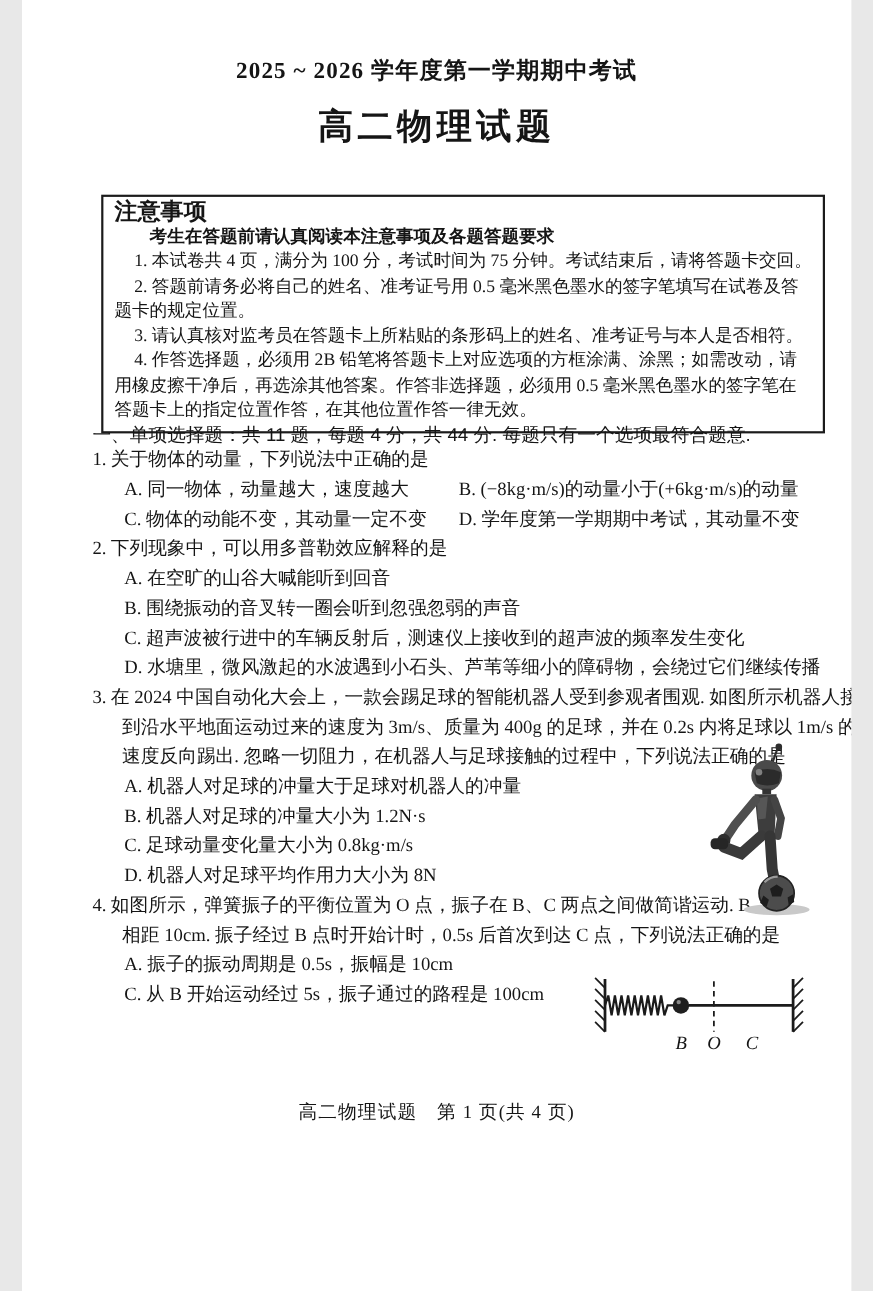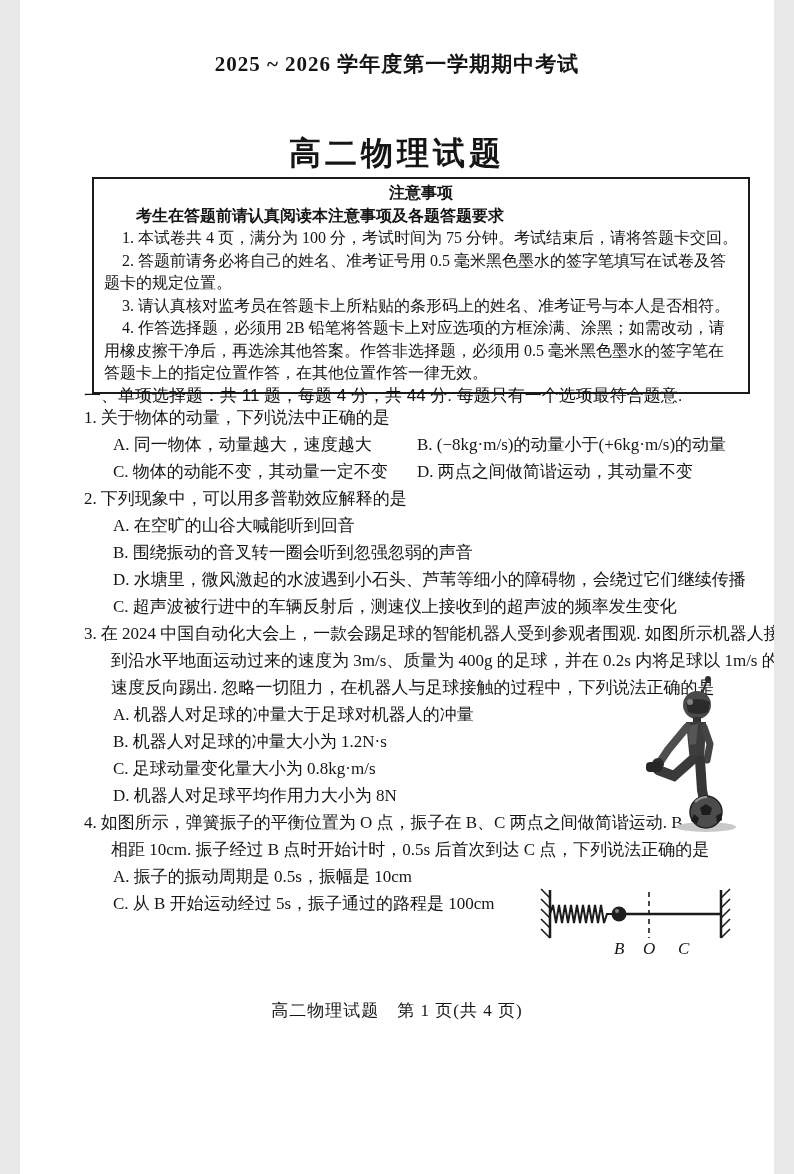--- a/index.html
+++ b/index.html
@@ -7,30 +7,30 @@
     position:relative;width:754px;height:1174px;background:#ffffff;
     font-family:"Liberation Serif","DejaVu Serif",serif;color:#151515;
     overflow:hidden;margin:0 auto;
   }
   .session-title{
     position:absolute;top:50px;left:0;width:100%;text-align:center;
     font-size:21px;font-weight:600;letter-spacing:1px;
   }
   .main-title{
     position:absolute;top:93px;left:0;width:100%;text-align:center;
-    font-size:32px;font-weight:bold;letter-spacing:4px;margin-top:39px;
+    font-size:32px;font-weight:bold;letter-spacing:4px;
   }
   .notice-box{
     position:absolute;left:72px;top:177px;width:634px;
     border:2px solid #1b1b1b;padding:3px 10px 7px 10px;
     font-size:16px;line-height:22.5px;
   }
   .notice-header{
-    text-align:center;font-family:"Liberation Sans","DejaVu Sans",sans-serif;
-    font-weight:bold;font-size:16px;line-height:22px;
+    font-family:"Liberation Sans","DejaVu Sans",sans-serif;
+    font-weight:bold;font-size:21px;line-height:22px;
   }
   .notice-intro{
     font-family:"Liberation Sans","DejaVu Sans",sans-serif;
     font-weight:bold;font-size:16px;line-height:23px;margin-left:32px;
   }
   .notice-item{text-indent:18px;}
   .section-header{
     position:absolute;left:64px;top:385px;width:700px;
     font-family:"Liberation Sans","DejaVu Sans",sans-serif;
     font-weight:normal;font-size:17px;line-height:22px;
@@ -74,33 +74,33 @@
   <div class="questions">
 
     <div class="question">
       <div class="stem">
         <span class="qnum">1.</span><span>关于物体的动量，下列说法中正确的是</span>
       </div>
       <div class="options two-col">
         <div class="opt">A. 同一物体，动量越大，速度越大</div>
         <div class="opt">B. (−8kg·m/s)的动量小于(+6kg·m/s)的动量</div>
         <div class="opt">C. 物体的动能不变，其动量一定不变</div>
-        <div class="opt">D. 两点之间做简谐运动，其动量不变</div>
+        <div class="opt">D. 学年度第一学期期中考试，其动量不变</div>
       </div>
     </div>
 
     <div class="question">
       <div class="stem">
         <span class="qnum">2.</span><span>下列现象中，可以用多普勒效应解释的是</span>
       </div>
       <div class="options">
         <div class="opt">A. 在空旷的山谷大喊能听到回音</div>
         <div class="opt">B. 围绕振动的音叉转一圈会听到忽强忽弱的声音</div>
+        <div class="opt">C. 超声波被行进中的车辆反射后，测速仪上接收到的超声波的频率发生变化</div>
         <div class="opt">D. 水塘里，微风激起的水波遇到小石头、芦苇等细小的障碍物，会绕过它们继续传播</div>
-        <div class="opt">C. 超声波被行进中的车辆反射后，测速仪上接收到的超声波的频率发生变化</div>
       </div>
     </div>
 
     <div class="question">
       <div class="stem">
         <span class="qnum">3.</span><span>在 2024 中国自动化大会上，一款会踢足球的智能机器人受到参观者围观. 如图所示机器人接到沿水平地面运动过来的速度为 3m/s、质量为 400g 的足球，并在 0.2s 内将足球以 1m/s 的速度反向踢出. 忽略一切阻力，在机器人与足球接触的过程中，下列说法正确的是</span>
       </div>
       <div class="options">
         <div class="opt">A. 机器人对足球的冲量大于足球对机器人的冲量</div>
         <div class="opt">B. 机器人对足球的冲量大小为 1.2N·s</div>

